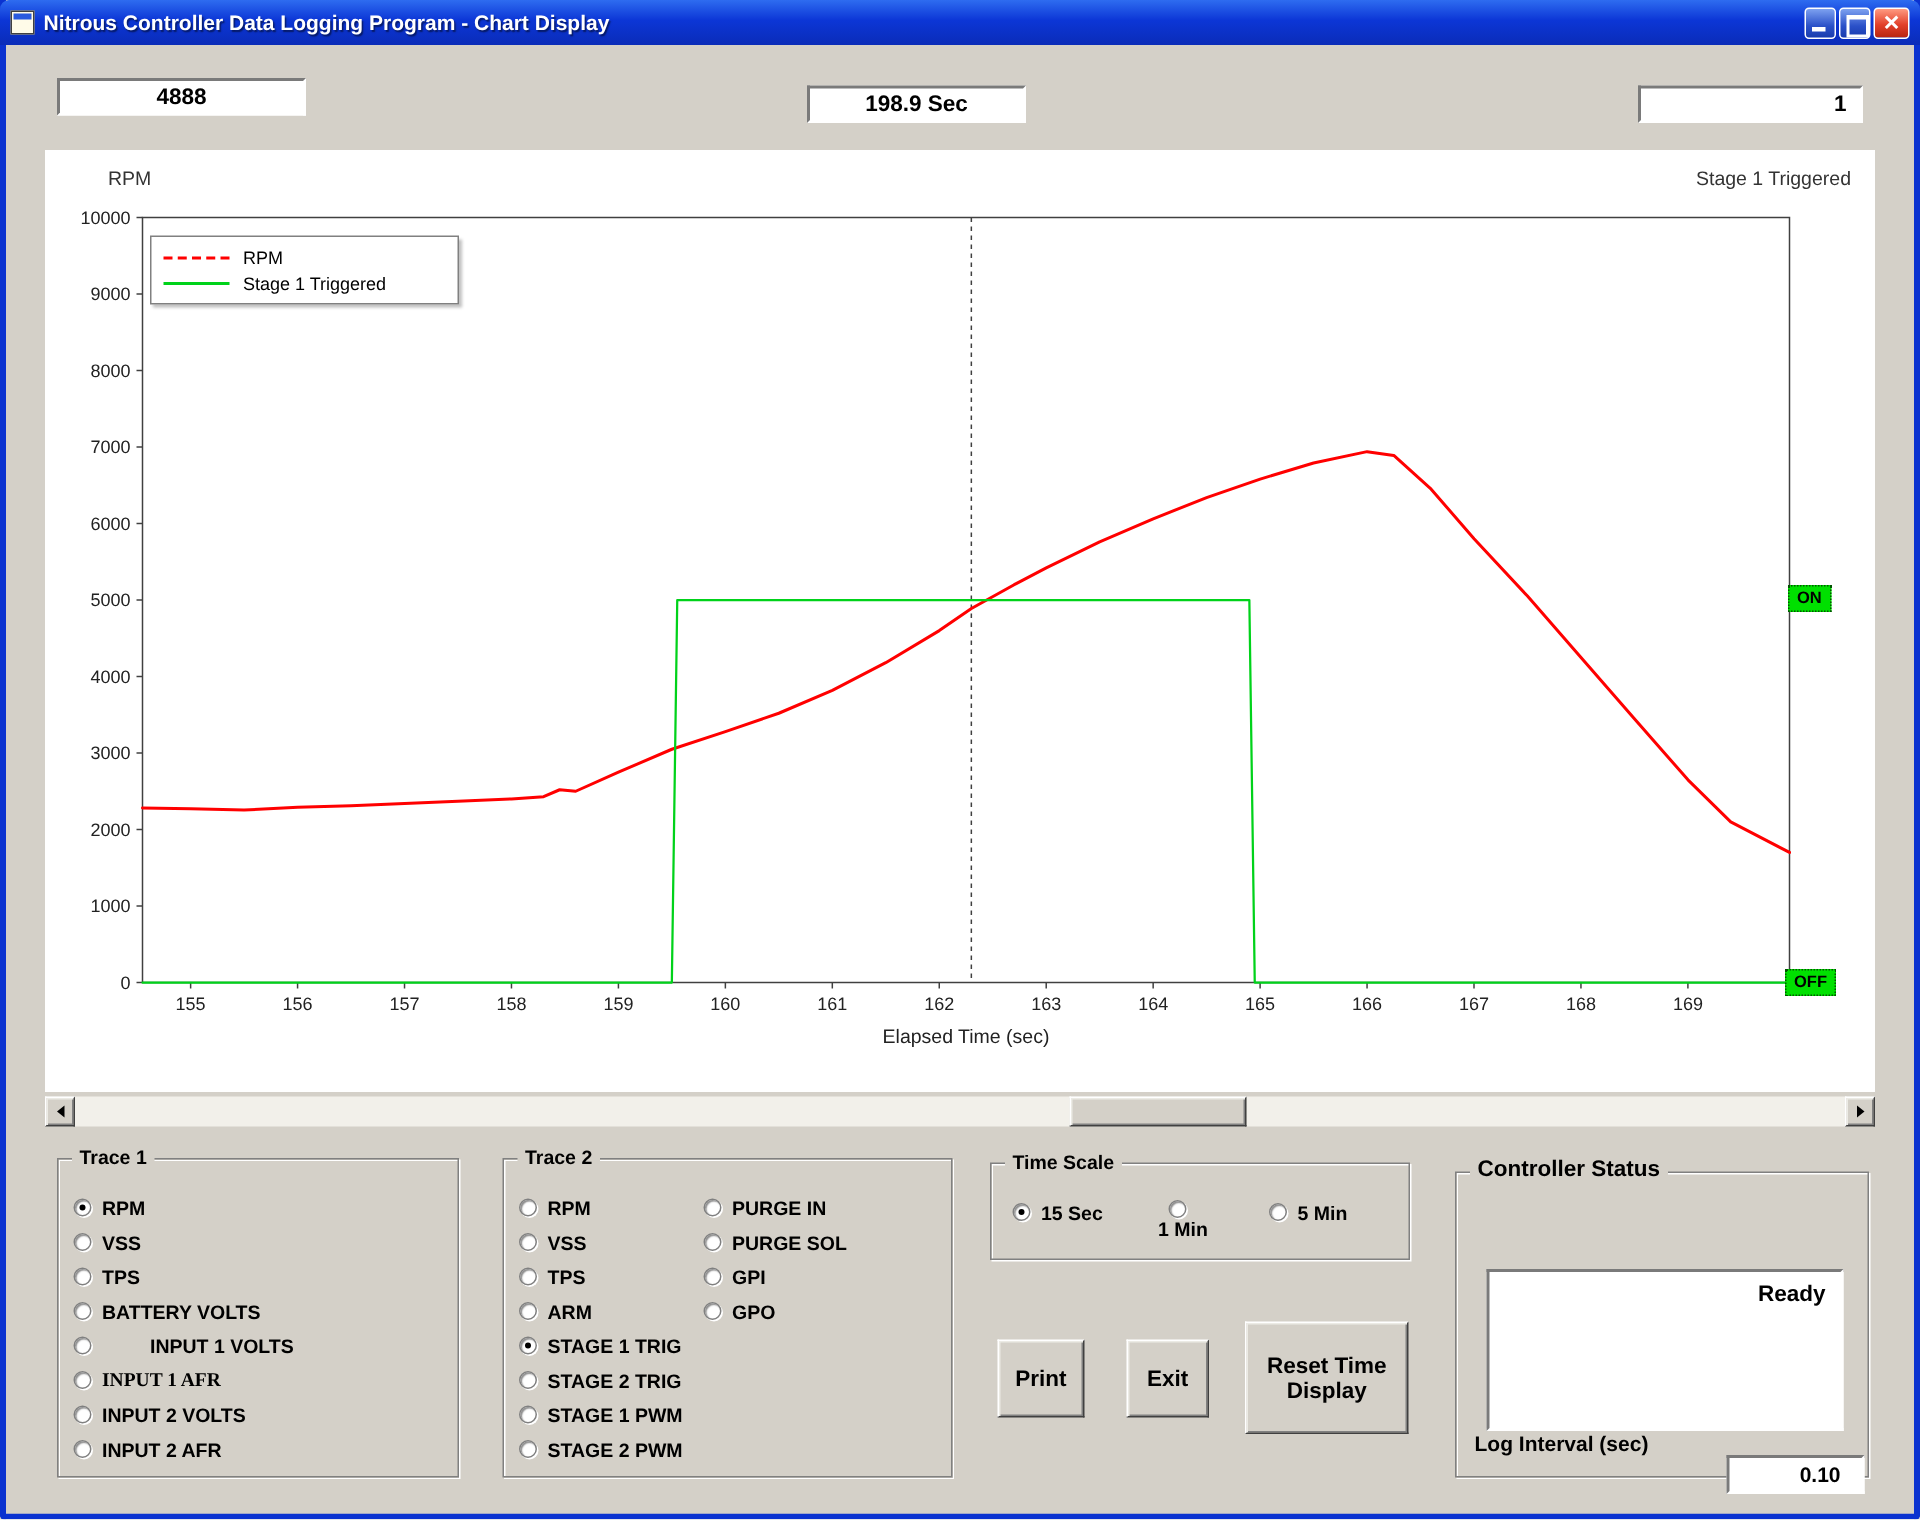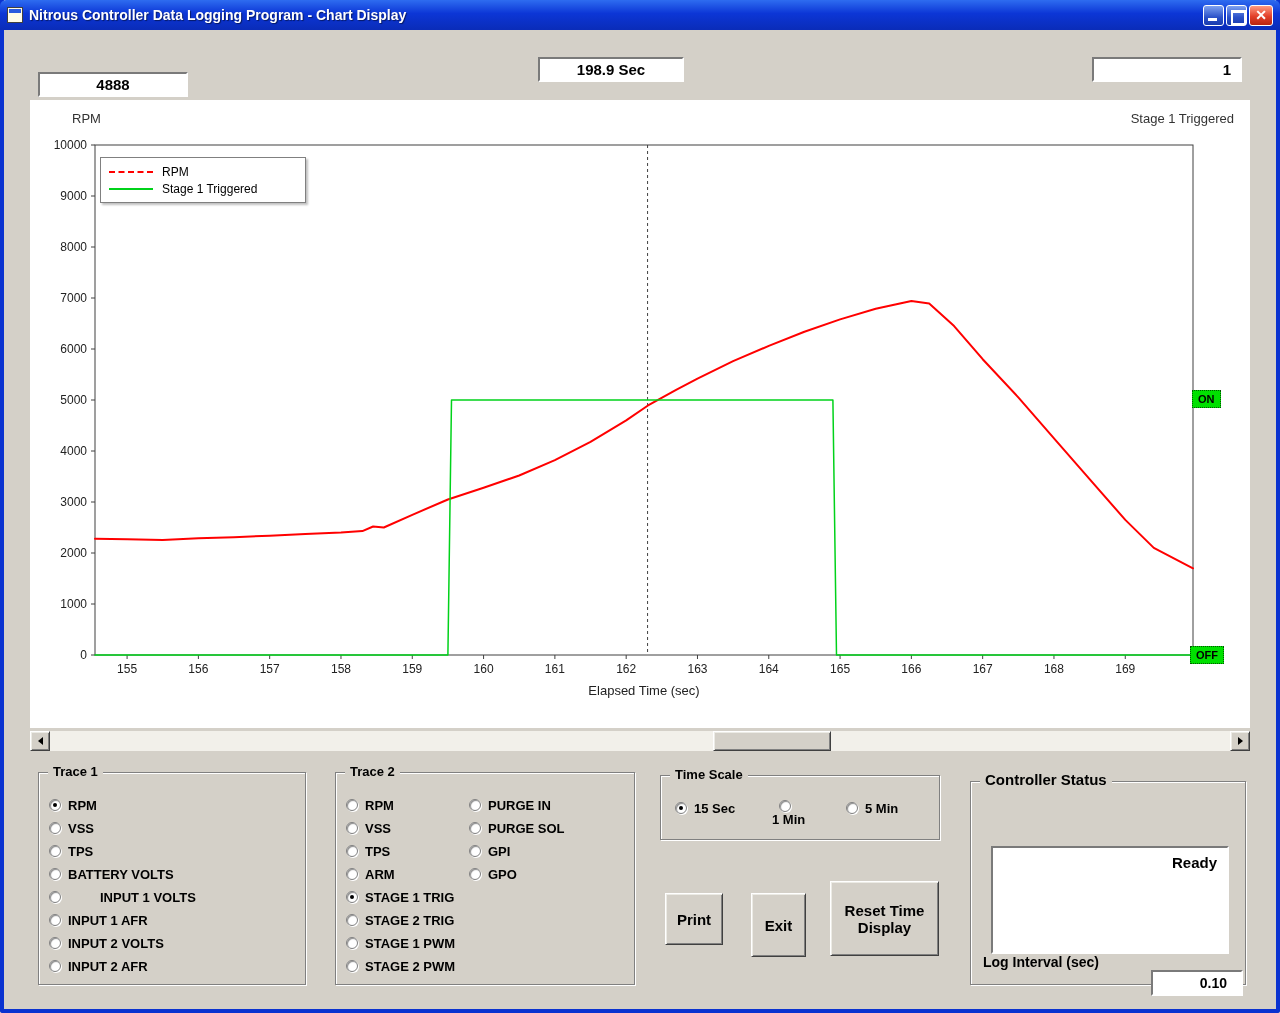--- a/index.html
+++ b/index.html
@@ -87,21 +87,21 @@
   <div class="titlebar">
     <span class="app-icon"></span>
     <span class="title-text">Nitrous Controller Data Logging Program - Chart Display</span>
     <span class="tb-buttons">
       <span class="tb-btn glyph-min"></span>
       <span class="tb-btn glyph-max"></span>
       <span class="tb-btn close glyph-close"></span>
     </span>
   </div>
 
-  <div class="readout center" style="left:38px; top:72px; width:150px; height:25px;">4888</div>
+  <div class="readout center" style="left:38px; top:52px; width:166px; height:25px;">4888</div>
   <div class="readout center" style="left:538px; top:57px; width:146px; height:25px;">198.9 Sec</div>
   <div class="readout right" style="left:1092px; top:57px; width:150px; height:25px;">1</div>
 
   <div class="chart-panel">
     <div class="chart-corner-label" style="left:42px; top:11px;">RPM</div>
     <div class="chart-corner-label" style="right:16px; top:11px;">Stage 1 Triggered</div>
 
     <svg id="chart-svg" width="1220" height="628" viewBox="0 0 1220 628">
         <rect x="65" y="45" width="1098" height="510" fill="#ffffff" stroke="#404040" stroke-width="1"></rect>
         <line x1="97.08441558441481" y1="555" x2="97.08441558441481" y2="559" stroke="#404040"></line>
@@ -202,21 +202,21 @@
         <span class="radio-label">TPS</span>
       </div>
     <div class="radio-item" style="left:10px; top:93px;">
         <span class="radio"></span>
         <span class="radio-label">BATTERY VOLTS</span>
       </div>
     <div class="radio-item" style="left:10px; top:116px;gap:32px;">
         <span class="radio"></span>
         <span class="radio-label">INPUT 1 VOLTS</span>
       </div>
-    <div class="radio-item" style="left:10px; top:139px;">
+    <div class="radio-item" style="left:10px; top:139px;font-family:Liberation Serif, serif;">
         <span class="radio"></span>
         <span class="radio-label">INPUT 1 AFR</span>
       </div>
     <div class="radio-item" style="left:10px; top:162px;">
         <span class="radio"></span>
         <span class="radio-label">INPUT 2 VOLTS</span>
       </div>
     <div class="radio-item" style="left:10px; top:185px;">
         <span class="radio"></span>
         <span class="radio-label">INPUT 2 AFR</span>
@@ -285,21 +285,21 @@
         <span class="radio"></span>
         <span class="radio-label">1 Min</span>
       </div>
     <div class="radio-item" style="left:185px; top:24px;">
         <span class="radio"></span>
         <span class="radio-label">5 Min</span>
       </div>
   </div>
 
   <div class="btn" style="left:665px; top:893px; width:58px; height:52px;">Print</div>
-  <div class="btn" style="left:751px; top:893px; width:55px; height:64px;">Exit</div>
+  <div class="btn" style="left:751px; top:893px; width:55px; height:52px;">Exit</div>
   <div class="btn" style="left:830px; top:881px; width:109px; height:75px; padding:0 10px;">Reset Time Display</div>
 
   <div class="groupbox" style="left:970px; top:781px; width:276px; height:204px;">
     <span class="group-title big">Controller Status</span>
     <div class="inset-box" style="left:20px; top:40px; width:238px; height:108px;">
       <span class="status-text">Ready</span>
     </div>
     <span class="log-label">Log Interval (sec)</span>
     <div class="inset-box log-value" style="left:180px; top:164px; width:92px; height:26px;">0.10</div>
   </div>

